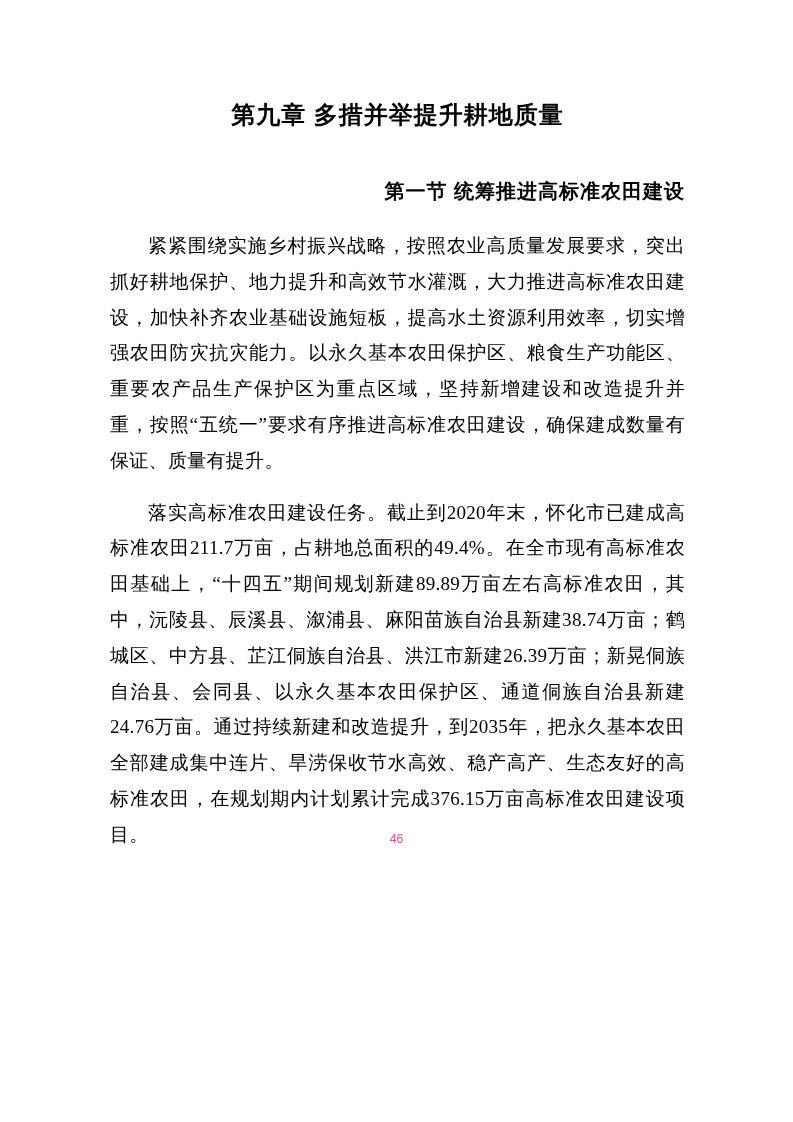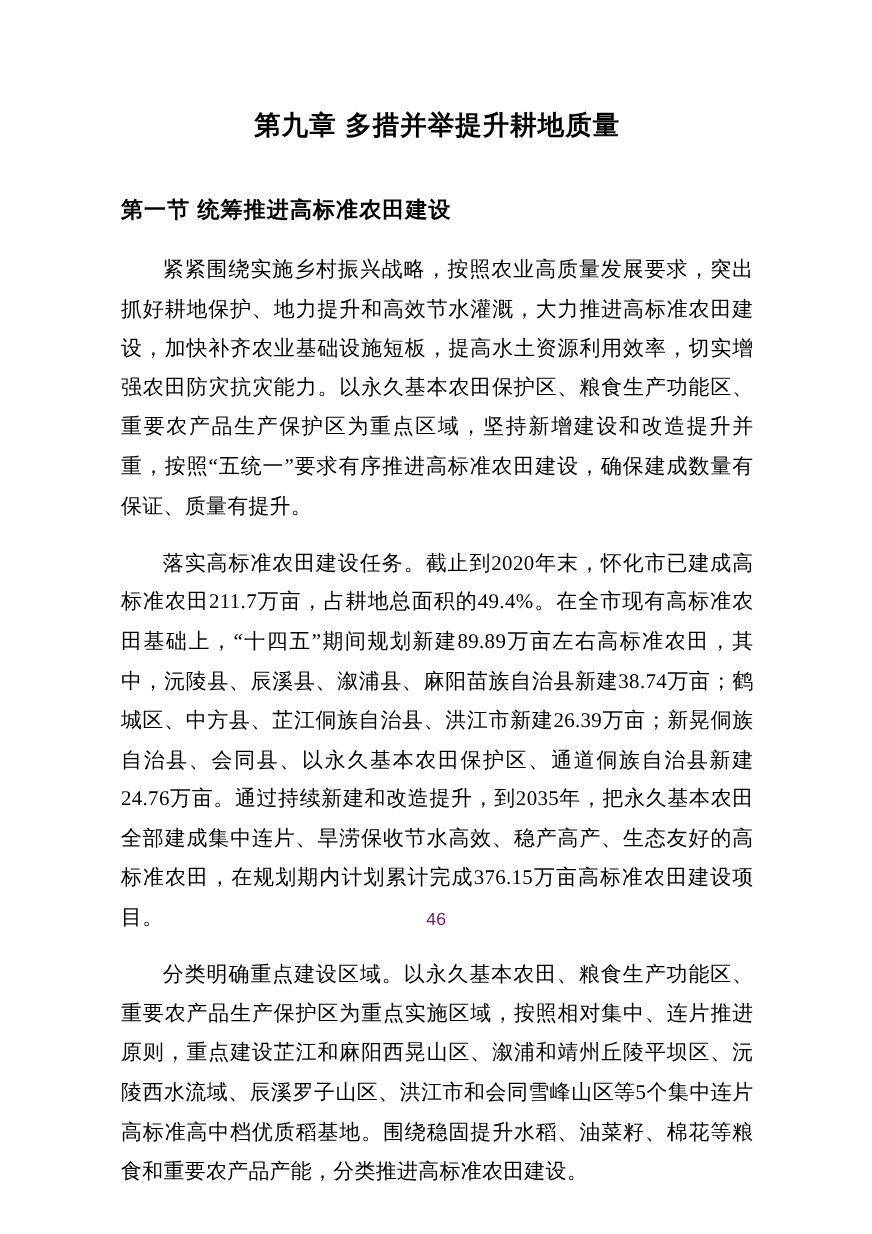--- a/index.html
+++ b/index.html
@@ -26,21 +26,21 @@
     font-size: 24px;
     line-height: 30px;
     text-align: center;
     letter-spacing: 1px;
   }
   .section-title {
     font-family: "Liberation Sans", sans-serif;
     font-weight: bold;
     font-size: 20px;
     line-height: 28px;
-    text-align: left;
+    text-align: right;
     letter-spacing: 1px;
     margin-top: 47px;
   }
   .body-text {
     margin-top: 23px;
   }
   .para {
     font-size: 19px;
     line-height: 35.8px;
     text-align: justify;
@@ -53,38 +53,37 @@
     font-weight: normal;
     font-family: "Liberation Sans", sans-serif;
   }
   .page-number {
     position: absolute;
     bottom: 70px;
     left: 0;
     width: 100%;
     text-align: center;
     font-family: "Liberation Sans", sans-serif;
-    font-size: 16px;
-    color: #701a75;
+    font-size: 12px;
+    color: #ec4899;
   }
 </style>
 </head>
 <body>
 
 <div class="page">
 
   <h1 class="chapter-title">第九章 多措并举提升耕地质量</h1>
 
   <h2 class="section-title">第一节 统筹推进高标准农田建设</h2>
 
   <div class="body-text">
 
     <p class="para"><span class="lead"></span><span>紧紧围绕实施乡村振兴战略，按照农业高质量发展要求，突出抓好耕地保护、地力提升和高效节水灌溉，大力推进高标准农田建设，加快补齐农业基础设施短板，提高水土资源利用效率，切实增强农田防灾抗灾能力。以永久基本农田保护区、粮食生产功能区、重要农产品生产保护区为重点区域，坚持新增建设和改造提升并重，按照“五统一”要求有序推进高标准农田建设，确保建成数量有保证、质量有提升。</span></p>
 
     <p class="para"><span class="lead">落实高标准农田建设任务。</span><span>截止到2020年末，怀化市已建成高标准农田211.7万亩，占耕地总面积的49.4%。在全市现有高标准农田基础上，“十四五”期间规划新建89.89万亩左右高标准农田，其中，沅陵县、辰溪县、溆浦县、麻阳苗族自治县新建38.74万亩；鹤城区、中方县、芷江侗族自治县、洪江市新建26.39万亩；新晃侗族自治县、会同县、以永久基本农田保护区、通道侗族自治县新建24.76万亩。通过持续新建和改造提升，到2035年，把永久基本农田全部建成集中连片、旱涝保收节水高效、稳产高产、生态友好的高标准农田，在规划期内计划累计完成376.15万亩高标准农田建设项目。</span></p>
 
-    <p class="para"><span class="lead">分类明确重点建设区域。</span><span>以永久基本农田、粮食生产功能区、重要农产品生产保护区为重点实施区域，按照相对集中、连片推进原则，重点建设芷江和麻阳西晃山区、溆浦和靖州丘陵平坝区、沅陵西水流域、辰溪罗子山区、洪江市和会同雪峰山区等5个集中连片高标准高中档优质稻基地。围绕稳固提升水稻、油菜籽、棉花等粮食和重要农产品产能，分类推进高标准农田建设。</span></p>
 
   </div>
 
   <div class="page-number">46</div>
 
 </div>
 
 </body></html>

